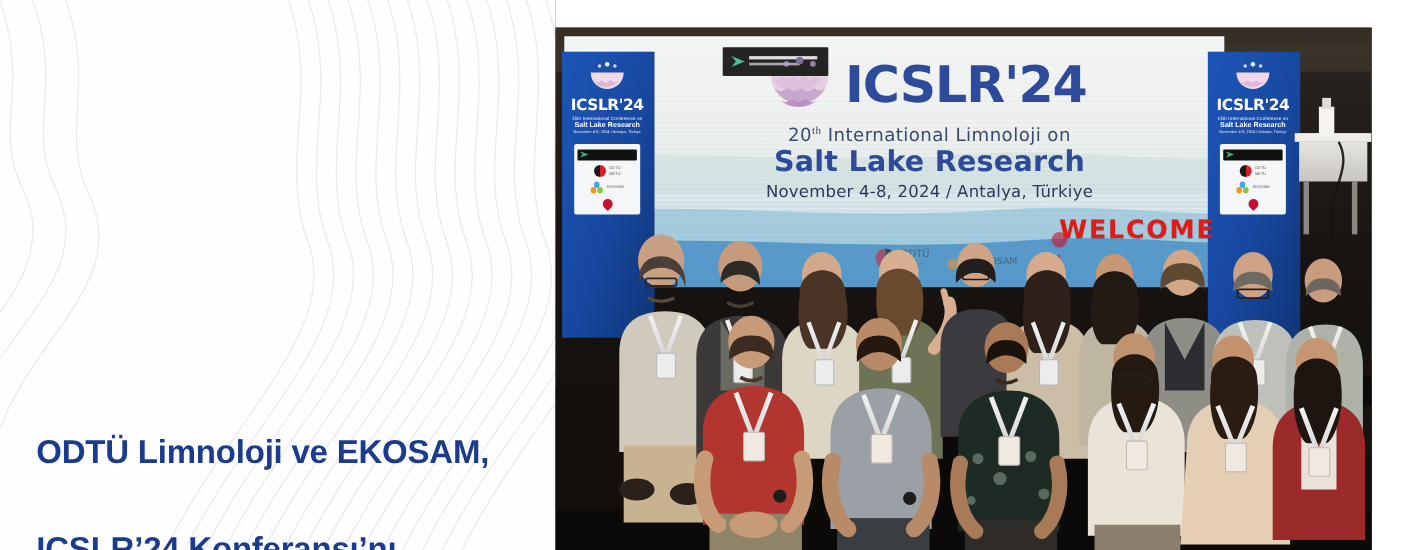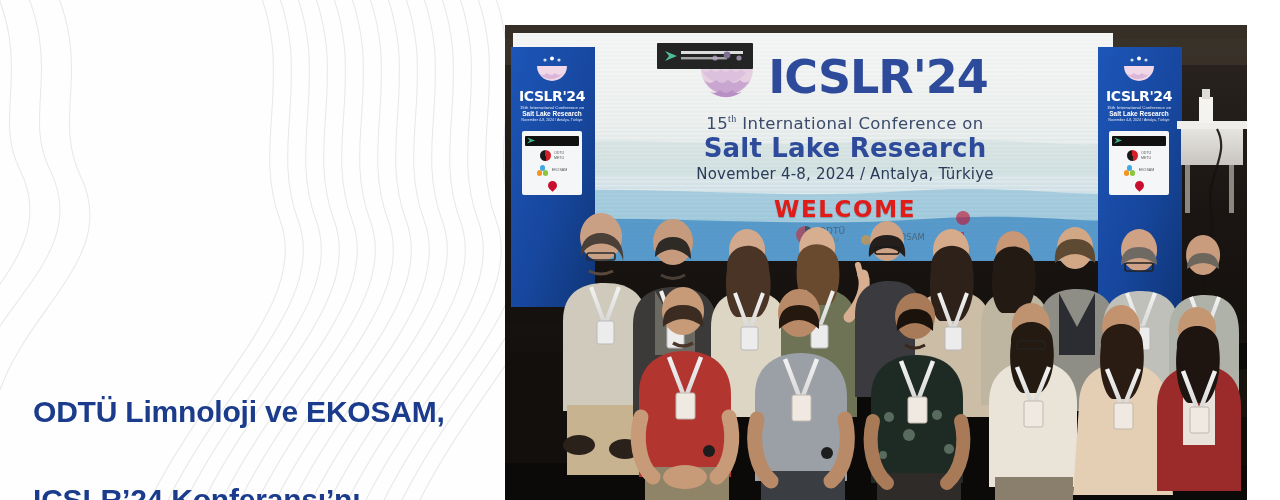--- a/index.html
+++ b/index.html
@@ -58,21 +58,21 @@
   #conf-line2{
     font-size:26px; font-weight:bold; color:#2e4b9b; letter-spacing:.2px;
     line-height:1.1; margin-top:1px;
     font-family:"DejaVu Sans", sans-serif;
   }
   #conf-line3{
     font-size:15px; color:#2b3a57; letter-spacing:.2px; margin-top:3px;
     font-family:"DejaVu Sans", sans-serif;
   }
   #welcome-row{
-    display:flex; justify-content:center; gap:53px;
+    display:flex; justify-content:flex-end; gap:53px;
     margin-top:13px;
   }
   #welcome-row span{
     font-size:23px; font-weight:bold; color:#e01b18;
     letter-spacing:1.6px;
     font-family:"DejaVu Sans", sans-serif;
     text-shadow:0 1px 1px rgba(0,0,0,.25);
   }
 
   
@@ -431,21 +431,21 @@
           <path d="M5,20 q5,6 10,0 q5,6 10,0 q5,6 10,0 q5,6 10,0 q5,6 7,0
                    A26,26 0 0 1 5,20 Z" fill="#ddc0dd"></path>
           <path d="M8,31 q6,6 12,0 q6,6 12,0 q6,6 12,0 q5,5 10,0
                    A26,26 0 0 1 8,31 Z" fill="#c9a6d0"></path>
           <path d="M12,41 q6,6 12,0 q6,6 12,0 q6,6 12,0
                    A26,26 0 0 1 12,41 Z" fill="#b890c4"></path>
         </svg>
       </div>
       <div id="icslr-title">ICSLR'24</div>
     </div>
-    <div id="conf-line1"><span>15</span><sup>th</sup><span> International Conference on</span></div>
+    <div id="conf-line1"><span>20</span><sup>th</sup><span> International Limnoloji on</span></div>
     <div id="conf-line2">Salt Lake Research</div>
     <div id="conf-line3">November 4-8, 2024 / Antalya, Türkiye</div>
     <div id="welcome-row">
       <span>WELCOME</span>
     </div>
   </div>
 
   <div class="side-banner" id="side-banner-left">
     <div class="sb-bowl">
       <svg viewBox="0 0 34 30" width="34" height="30">

